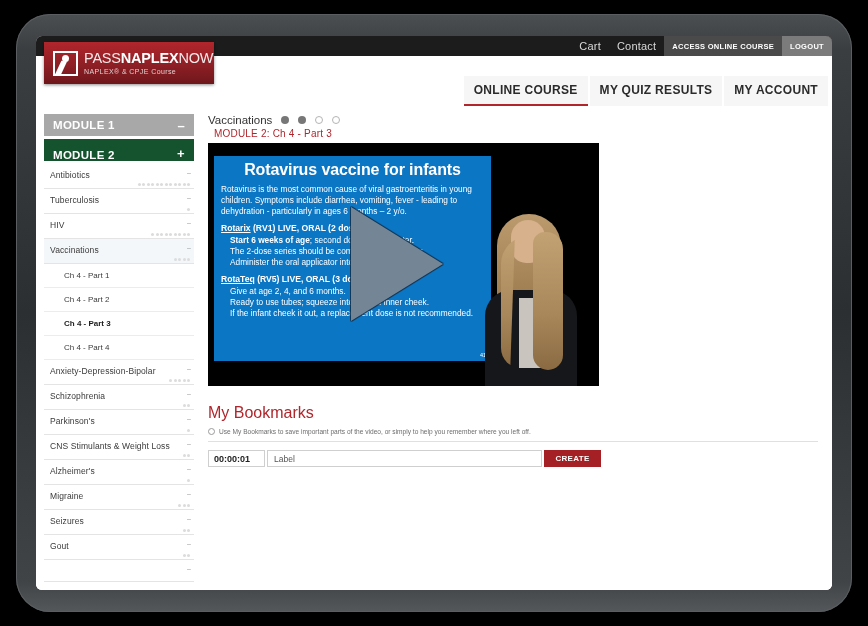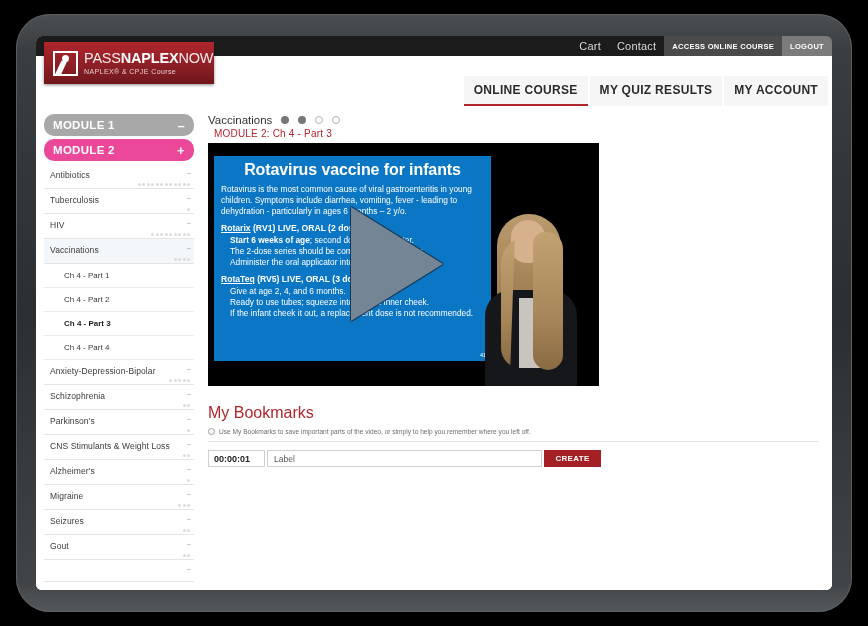--- a/index.html
+++ b/index.html
@@ -166,24 +166,23 @@
     height: 22px;
     display: flex;
     align-items: center;
     justify-content: space-between;
     padding: 0 9px;
     color: #fff;
     font-size: 11.5px;
     font-weight: bold;
     letter-spacing: .3px;
     margin-bottom: 3px;
-    border-radius: 10px;
   }
   .module-head.m1 { background: #a8a8a8; }
-  .module-head.m2 { background: #ec4899; }
+  .module-head.m2 { background: #14532d; align-items: flex-end; }
   .module-head .sign { font-size: 13px; font-weight: bold; }
 
   .topic {
     position: relative;
     border-bottom: 1px solid #e4e4e4;
     padding: 6px 14px 8px 6px;
     min-height: 22px;
   }
   .topic-label {
     font-size: 8.5px;

